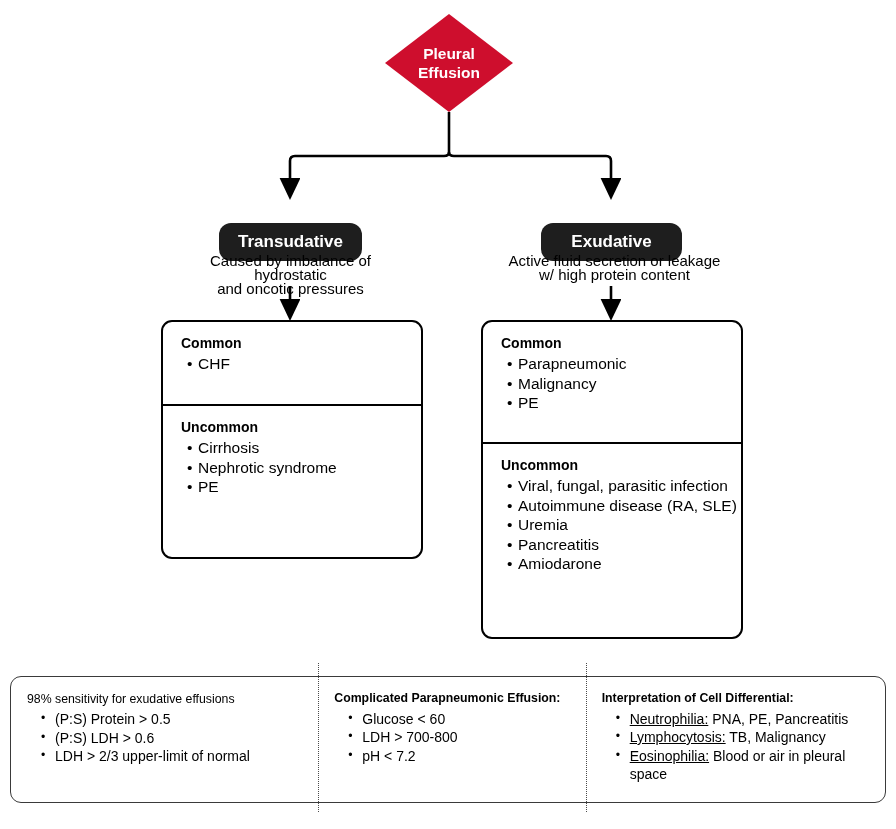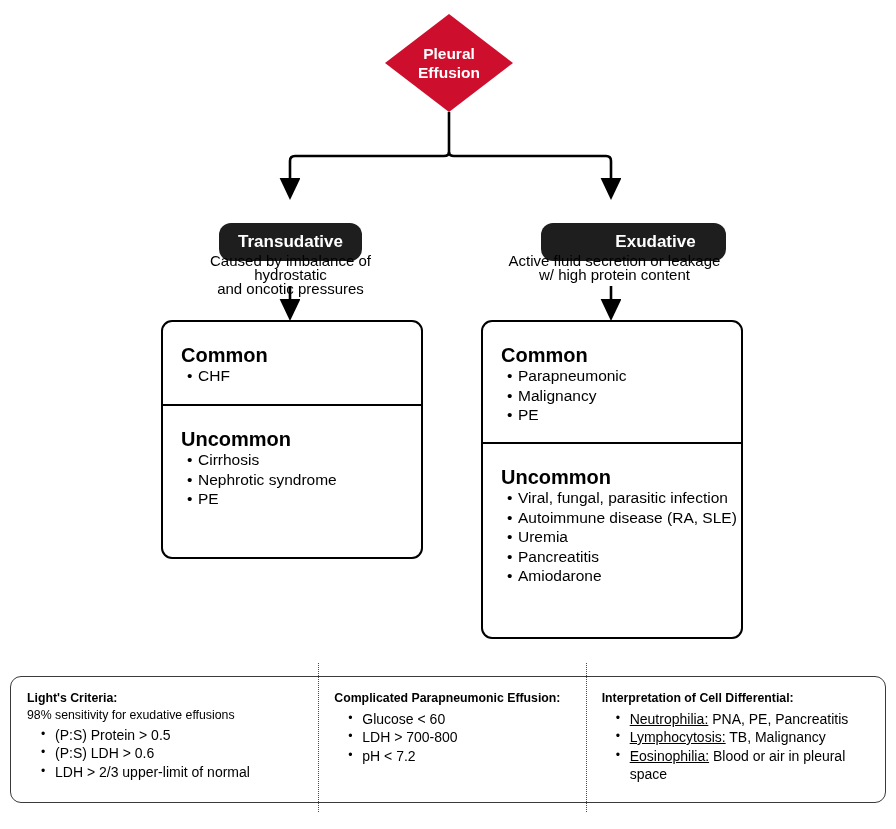--- a/index.html
+++ b/index.html
@@ -36,21 +36,21 @@
   .pill{
     position:absolute;
     background:#1E1E1E;
     border-radius:12px;
     color:#fff;font-weight:bold;font-size:17px;
     display:flex;align-items:center;justify-content:center;
     height:38px;
     margin-top:23px;
   }
   #pill-transudative{left:219px;top:200px;width:143px;}
-  #pill-exudative{left:541px;top:200px;width:141px;padding-left:44px;}
+  #pill-exudative{left:541px;top:200px;width:141px;}
 
   
   .caption{
     position:absolute;text-align:center;font-size:15px;line-height:14px;color:#000;
   }
   #caption-transudative{left:172px;top:254px;width:237px;}
   #caption-exudative{left:496px;top:254px;width:237px;}
 
   
   .content-box{
@@ -60,22 +60,22 @@
     background:#fff;
     box-sizing:border-box;
     overflow:hidden;
   }
   #box-transudative{left:161px;top:320px;width:262px;height:239px;}
   #box-exudative{left:481px;top:320px;width:262px;height:319px;}
 
   .section{position:relative;box-sizing:border-box;}
   .section + .section{border-top:2.2px solid #000;}
   .section-title{
-    font-weight:bold;font-size:20px;line-height:19px;
-    padding:24px 0 1px 18px;
+    font-weight:bold;font-size:14px;line-height:19px;
+    padding:12px 0 1px 18px;
   }
   .bullet-list{list-style:none;margin:0;padding:0 0 10px 24px;}
   .bullet-list li{
     font-size:15.5px;line-height:19.5px;
     position:relative;padding-left:11px;
   }
   .bullet-list li::before{
     content:"\2022";position:absolute;left:0;top:0;font-size:15.5px;
   }
 
@@ -197,21 +197,20 @@
         <li>Uremia</li>
         <li>Pancreatitis</li>
         <li>Amiodarone</li>
       </ul>
     </div>
   </div>
 
   <div id="bottom-panel">
 
     <div class="panel-col" id="panel-col-0">
-      <div class="panel-title">Light's Criteria:</div>
       <div class="panel-sub">98% sensitivity for exudative effusions</div>
       <ul class="panel-list">
         <li>(P:S) Protein &gt; 0.5</li>
         <li>(P:S) LDH &gt; 0.6</li>
         <li>LDH &gt; 2/3 upper-limit of normal</li>
       </ul>
     </div>
 
     <div class="panel-col" id="panel-col-1">
       <div class="panel-title">Complicated Parapneumonic Effusion:</div>

